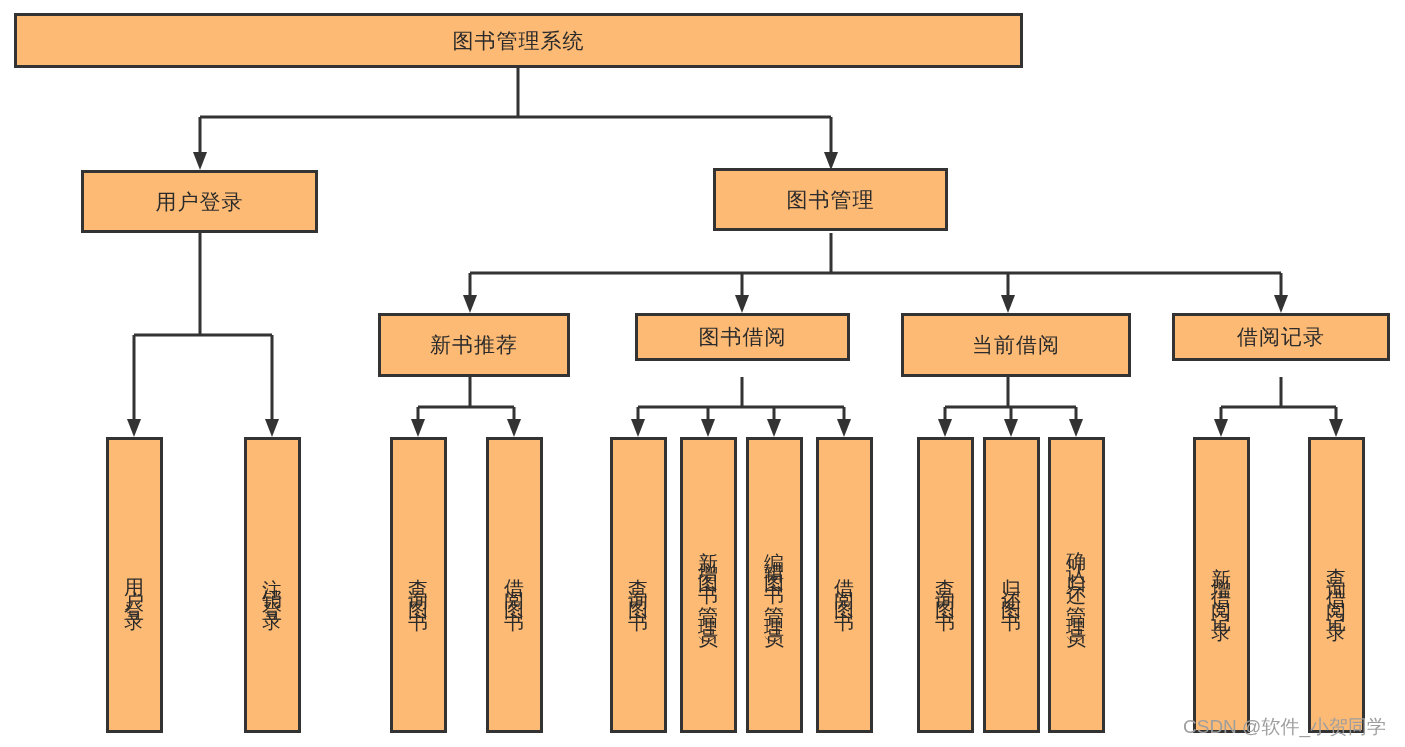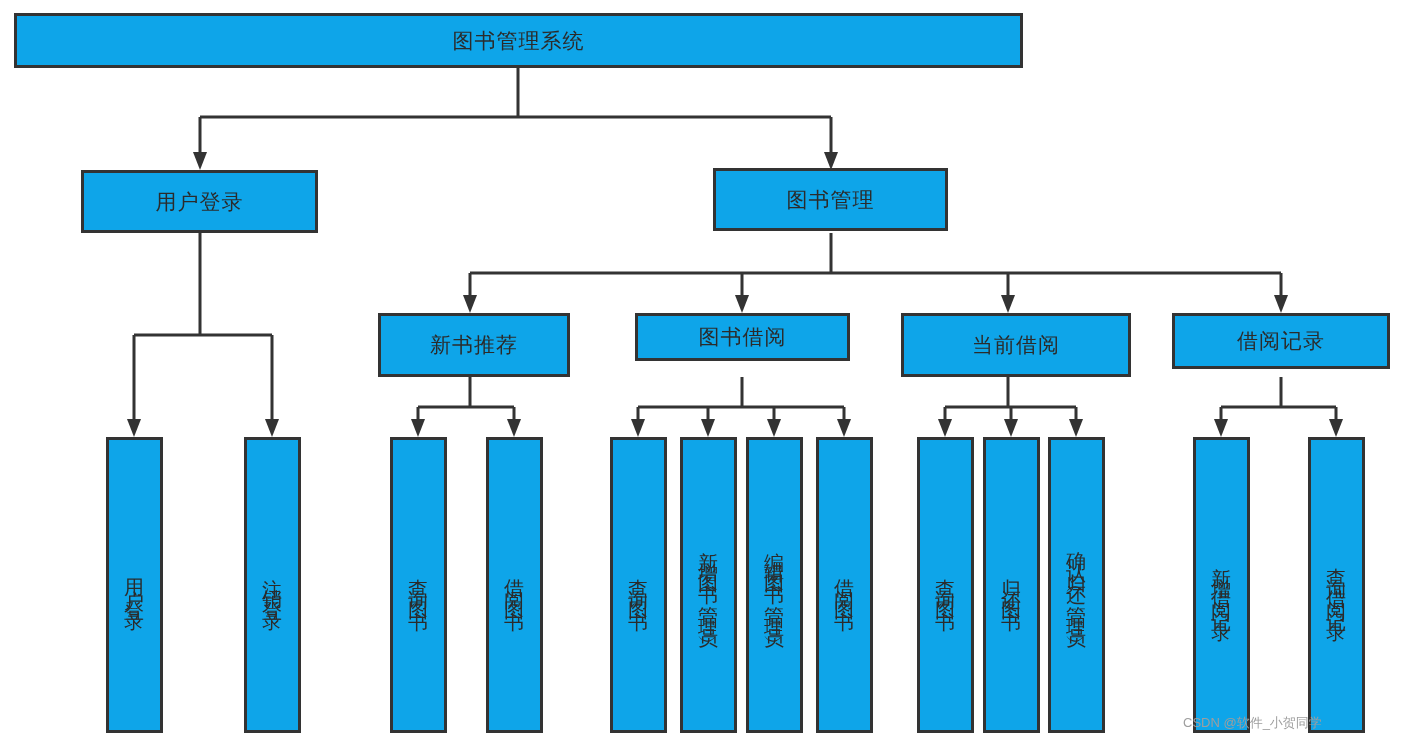--- a/index.html
+++ b/index.html
@@ -20,21 +20,21 @@
     left: 0;
     top: 0;
     width: 1405px;
     height: 747px;
     pointer-events: none;
   }
   .node {
     position: absolute;
     box-sizing: border-box;
     border: 3px solid #333333;
-    background: #0ea5e9;
+    background: #fdba74;
     display: flex;
     align-items: center;
     justify-content: center;
     color: #2b2b2b;
   }
   .node.h span {
     font-size: 21px;
     letter-spacing: 1px;
     white-space: nowrap;
   }
@@ -43,21 +43,21 @@
     text-orientation: mixed;
     font-size: 20px;
     letter-spacing: 11px;
     line-height: 1;
     white-space: nowrap;
   }
   .watermark {
     position: absolute;
     left: 1183px;
     top: 714px;
-    font-size: 13px;
+    font-size: 19px;
     color: #9e9e9e;
     white-space: nowrap;
     z-index: 5;
   }
   svg path {
     stroke: #333333;
     stroke-width: 3;
     fill: none;
   }
   svg polygon {
@@ -116,21 +116,21 @@
 
   <div class="node h" style="left:378px; top:313px; width:192px; height:64px">
     <span>新书推荐</span>
   </div>
   <div class="node h" style="left:635px; top:313px; width:215px; height:48px">
     <span>图书借阅</span>
   </div>
   <div class="node h" style="left:901px; top:313px; width:230px; height:64px">
     <span>当前借阅</span>
   </div>
-  <div class="node h" style="left:1172px; top:313px; width:218px; height:56px">
+  <div class="node h" style="left:1172px; top:313px; width:218px; height:48px">
     <span>借阅记录</span>
   </div>
 
   <div class="node v" style="left:106px; top:437px; width:57px; height:296px">
     <span>用户登录</span>
   </div>
   <div class="node v" style="left:244px; top:437px; width:57px; height:296px">
     <span>注销登录</span>
   </div>
 

